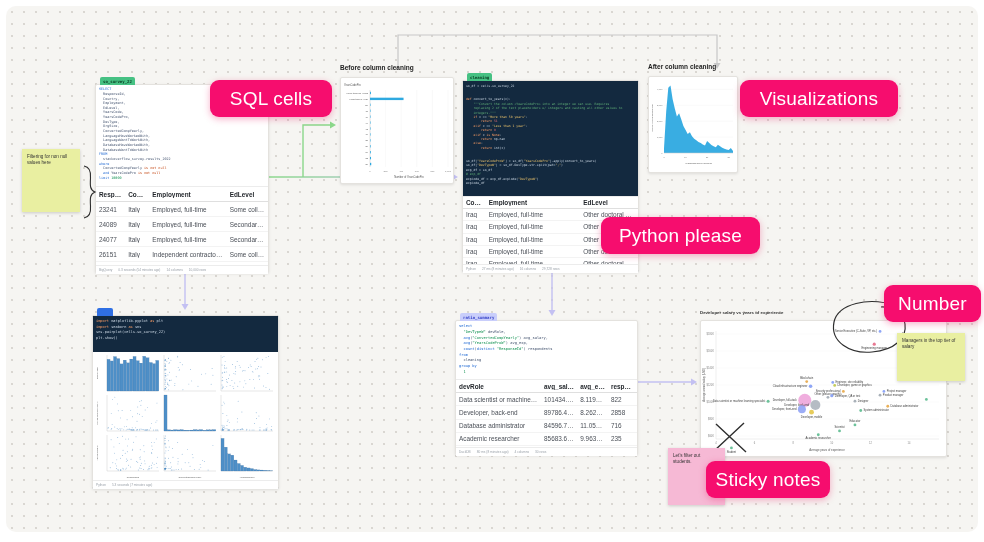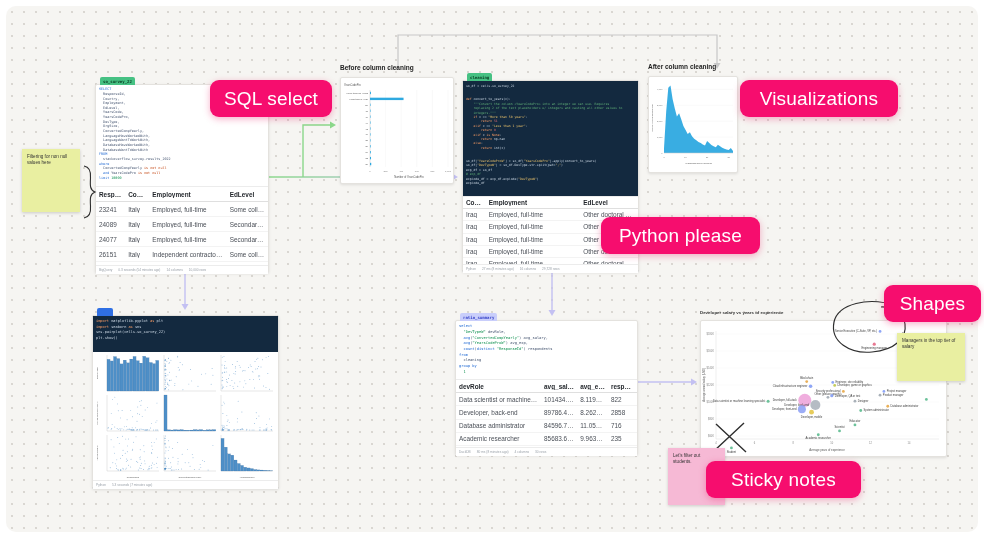--- a/index.html
+++ b/index.html
@@ -910,17 +910,17 @@
 </svg>
 
 <div class="sticky" style="left:897px;top:333px;width:68px;height:48px;background:#e9efa1">
   <div class="txt">Managers in the top tier of salary</div>
 </div>
 
 <div class="sticky" style="left:668px;top:448px;width:57px;height:57px;background:#f6b9d5">
   <div class="txt">Let's filter out students.</div>
 </div>
 
-<div class="pill" style="left:210px;top:80px;width:122px;height:37px">SQL select</div>
+<div class="pill" style="left:210px;top:80px;width:122px;height:37px">SQL cells</div>
 <div class="pill" style="left:740px;top:80px;width:158px;height:37px">Visualizations</div>
 <div class="pill" style="left:601px;top:217px;width:159px;height:37px">Python please</div>
-<div class="pill" style="left:884px;top:285px;width:97px;height:37px">Shapes</div>
-<div class="pill" style="left:706px;top:461px;width:155px;height:37px">Sticky notes</div>
+<div class="pill" style="left:884px;top:285px;width:97px;height:37px">Number</div>
+<div class="pill" style="left:706px;top:461px;width:124px;height:37px">Sticky notes</div>
 
 </body></html>

